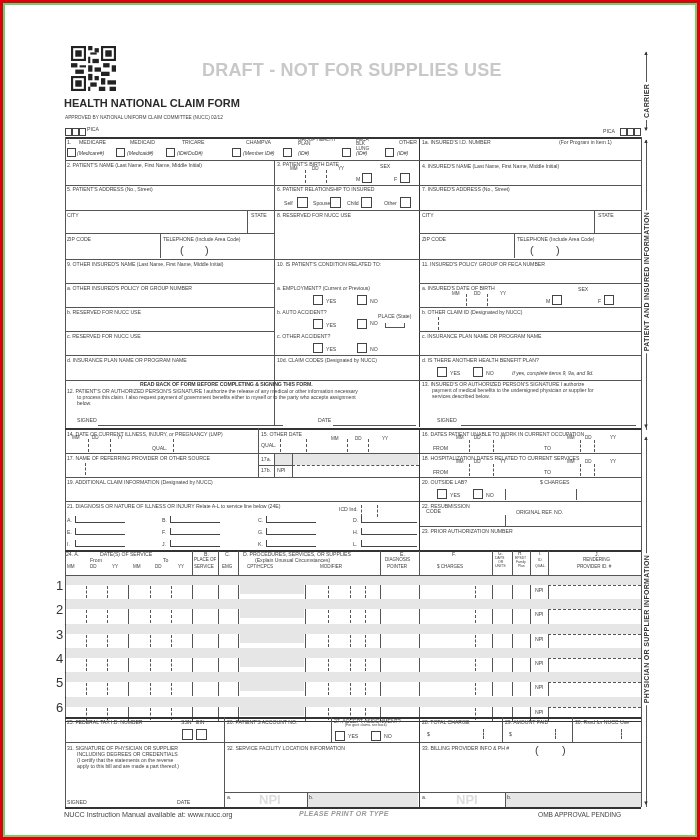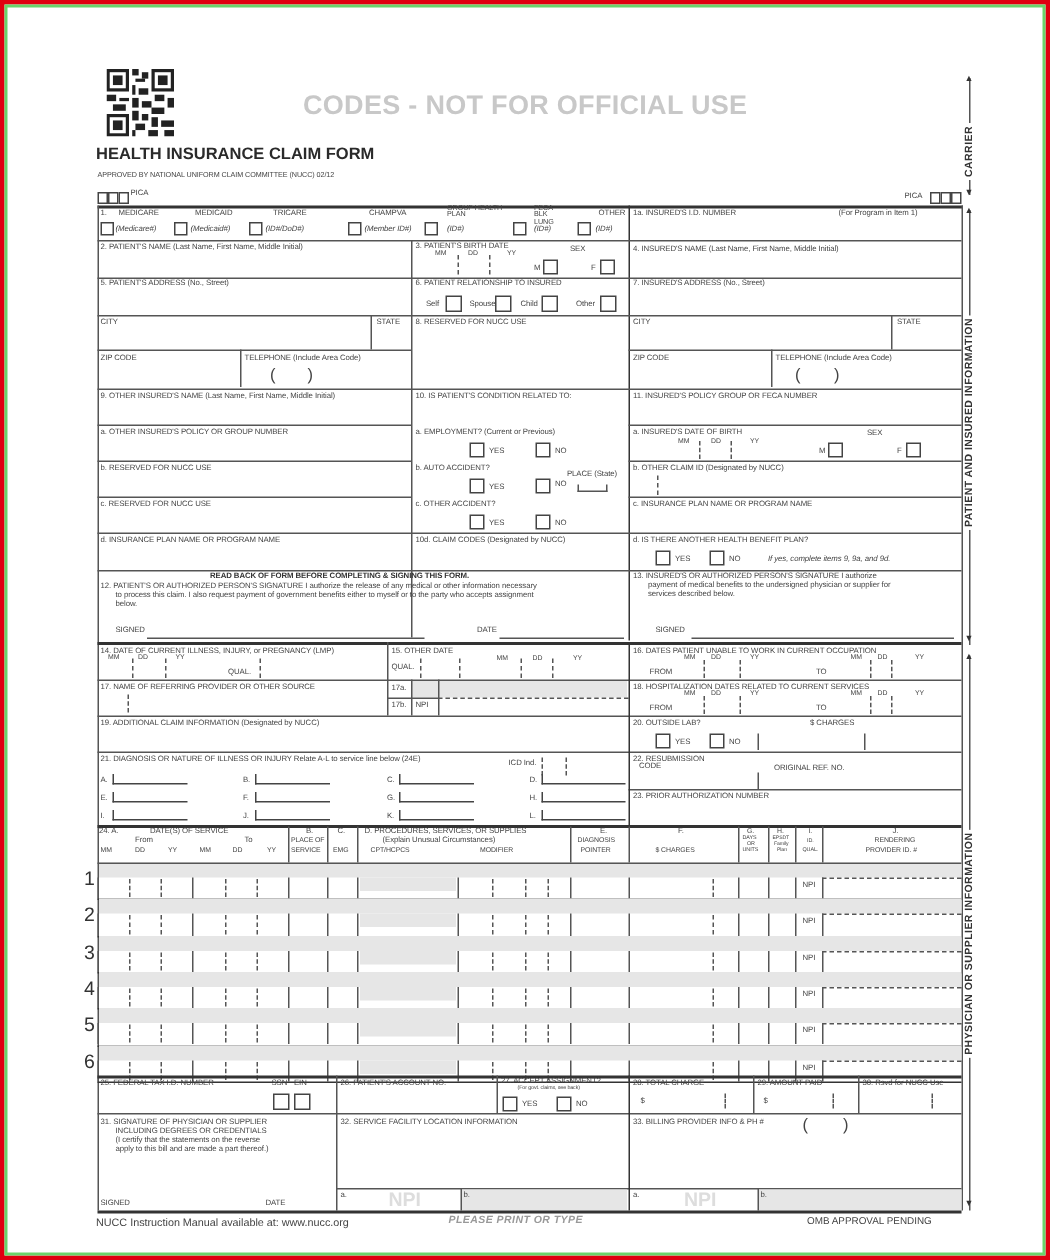--- a/index.html
+++ b/index.html
@@ -57,22 +57,22 @@
     <rect x="8" y="13" width="2" height="3" fill="#222"></rect>
     <rect x="11" y="14" width="2" height="2" fill="#222"></rect>
   <rect x="9" y="17" width="3" height="2" fill="#222"></rect>
     <rect x="14" y="15" width="2" height="3" fill="#222"></rect>
     <rect x="17" y="16" width="4" height="2" fill="#222"></rect>
   <rect x="13" y="19" width="3" height="2" fill="#222"></rect>
     <rect x="18" y="19" width="3" height="2" fill="#222"></rect>
     <rect x="8" y="19" width="1" height="2" fill="#222"></rect>
 </svg>
 
-<div class="abs" style="left:202px;top:60px;font-size:18px;font-weight:bold;color:#c8c8c8;letter-spacing:0.2px">CODES - NOT FOR OFFICIAL USE</div>
-<div class="abs" style="left:64px;top:97px;font-size:11px;font-weight:bold;color:#2a2a2a">HEALTH INSURANCE CLAIM FORM</div>
+<div class="abs" style="left:202px;top:60px;font-size:18px;font-weight:bold;color:#c8c8c8;letter-spacing:0.2px">DRAFT - NOT FOR SUPPLIES USE</div>
+<div class="abs" style="left:64px;top:97px;font-size:11px;font-weight:bold;color:#2a2a2a">HEALTH NATIONAL CLAIM FORM</div>
 <div class="lbl" style="left:65px;top:115px;font-size:4.8px">APPROVED BY NATIONAL UNIFORM CLAIM COMMITTEE (NUCC) 02/12</div>
 
 <div class="box" style="left:65px;top:128px;width:7px;height:8px"></div>
 <div class="box" style="left:72px;top:128px;width:7px;height:8px"></div>
 <div class="box" style="left:79px;top:128px;width:7px;height:8px"></div>
 <div class="lbl" style="left:87px;top:127px">PICA</div>
 
 <div class="lbl" style="left:603px;top:129px">PICA</div>
 <div class="box" style="left:620px;top:128px;width:7px;height:8px"></div>
 <div class="box" style="left:627px;top:128px;width:7px;height:8px"></div>

